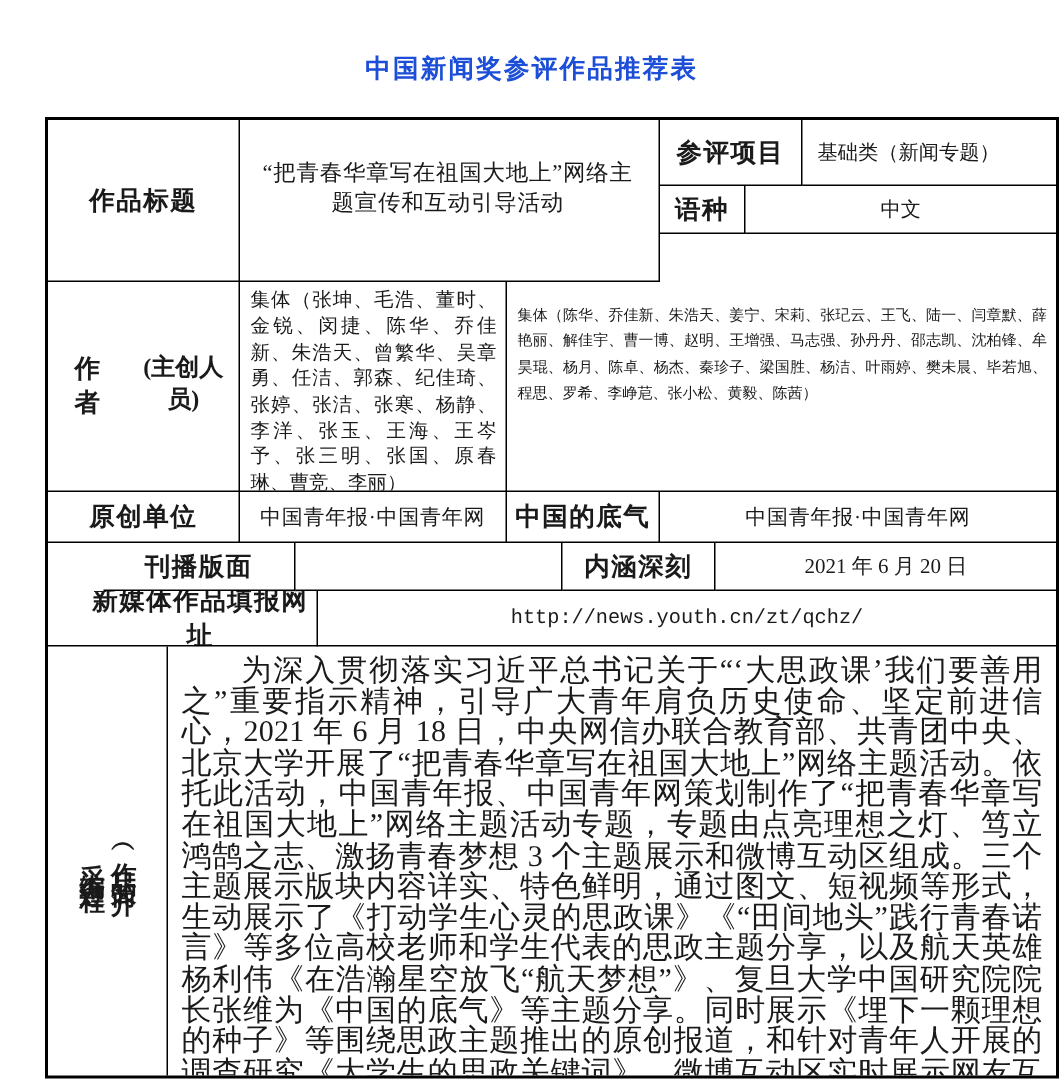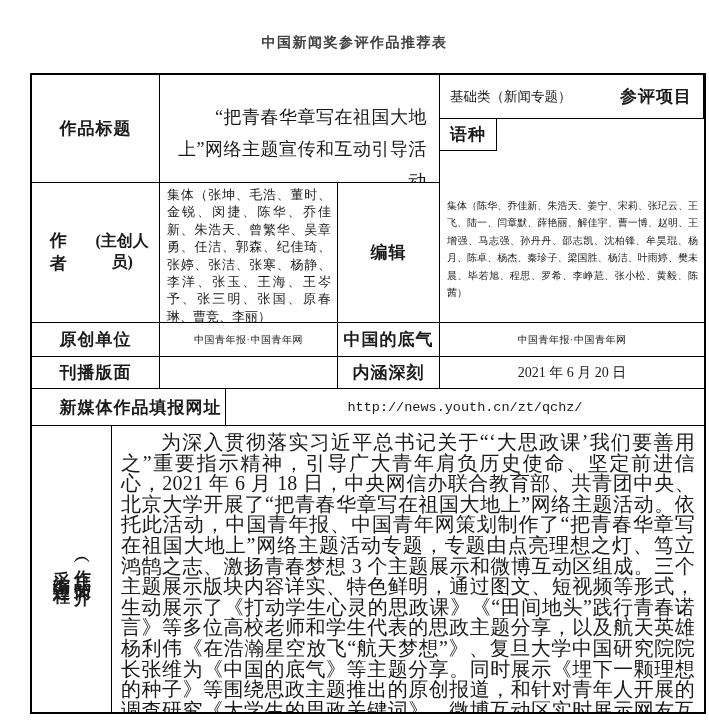--- a/index.html
+++ b/index.html
@@ -3,22 +3,22 @@
 <meta charset="utf-8">
 <style>
   html,body{margin:0;padding:0;background:#fff;}
   body{
     width:709px;height:727px;overflow:hidden;
     color:#1a1a1a;
     font-family:"Liberation Serif","DejaVu Serif",serif;
   }
   .page{padding-top:34px;}
   .doc-title{
-    text-align:center;font-size:14px;font-weight:bold;
-    letter-spacing:1.5px;margin:0 0 21px 0;color:#404040;
+    text-align:center;font-size:17px;font-weight:bold;
+    letter-spacing:1.5px;margin:0 0 21px 0;color:#1d4ed8;
   }
   .form{
     margin-left:30px;width:676px;
     border:2px solid #000;box-sizing:border-box;
     background:#fff;
   }
   .row{display:flex;}
   .cell{
     box-sizing:border-box;
     border-right:1px solid #000;border-bottom:1px solid #000;
@@ -30,40 +30,40 @@
   .lbl{font-weight:bold;font-size:17px;letter-spacing:1px;text-align:center;}
   .lbl .sub{font-size:16px;letter-spacing:0;}
   .lbl-stack{display:flex;flex-direction:row;line-height:1.35;}
   
   .w105{width:128px;flex:none;}
   .w280{width:280px;flex:none;}
   .w95{width:95px;flex:none;}
   .w57{width:57px;flex:none;}
   .w178{width:178px;flex:none;}
   .w102{width:102px;flex:none;}
-  .w180{width:194px;flex:none;padding-left:24px;}
+  .w180{width:180px;flex:none;padding-left:24px;}
   .w80{width:80px;flex:none;}
   .grow{flex:1 1 auto;min-width:0;}
   
   .hA{height:108px;}
   .hA1{height:44px;}
   .hA2{height:32px;}
   .hA3{height:32px;}
   .hB{height:140px;}
   .hC{height:34px;}
-  .hD{height:32px;}
+  .hD{height:32px;padding-left:37px;}
   .hE{height:37px;}
   .hF{height:286px;}
   .col{display:flex;flex-direction:column;flex:1 1 auto;min-width:0;}
   
   .val{font-size:13.5px;}
-  .val-sm{font-size:10px;letter-spacing:0.5px;}
+  .val-sm{font-size:14px;letter-spacing:0.5px;}
   .work-title-val{
     display:block;padding:26px 12px 0 10px;
-    font-size:18px;line-height:32px;text-align:right;
+    font-size:15px;line-height:20px;text-align:center;
     letter-spacing:0.5px;
   }
   .left-pad{justify-content:flex-start;padding-left:10px;}
   .namelist{
     display:block;padding:3px 6px 0 7px;
     font-size:13px;line-height:17.4px;
     text-align:justify;text-justify:inter-ideograph;
   }
   .namelist.editor{font-size:10px;padding-top:14px;}
   .url-val{font-family:"Liberation Mono","DejaVu Sans Mono",monospace;font-size:13.5px;}
@@ -94,38 +94,38 @@
 
   <div class="doc-title">中国新闻奖参评作品推荐表</div>
 
   <div class="form">
 
     <div class="row hA">
       <div class="cell w105 lbl">作品标题</div>
       <div class="cell w280 work-title-val">“把青春华章写在祖国大地上”网络主题宣传和互动引导活动</div>
       <div class="col">
         <div class="row hA1">
+          <div class="cell w95 lbl">参评项目</div>
           <div class="cell grow no-r val left-pad">基础类（新闻专题）</div>
-          <div class="cell w95 lbl">参评项目</div>
         </div>
         <div class="row hA3">
           <div class="cell w57 lbl">语种</div>
+          <div class="cell grow no-r val">中文</div>
         </div>
       </div>
     </div>
 
     <div class="row hB">
       <div class="cell w105 lbl">
         <div class="lbl-stack">
           <span>作　者</span>
           <span class="sub">(主创人员)</span>
         </div>
       </div>
       <div class="cell w178 namelist">集体（张坤、毛浩、董时、金锐、闵捷、陈华、乔佳新、朱浩天、曾繁华、吴章勇、任洁、郭森、纪佳琦、张婷、张洁、张寒、杨静、李洋、张玉、王海、王岑予、张三明、张国、原春琳、曹竞、李丽）</div>
-      <div class="cell w102 lbl">编辑</div>
       <div class="cell grow no-r namelist editor">集体（陈华、乔佳新、朱浩天、姜宁、宋莉、张玘云、王飞、陆一、闫章默、薛艳丽、解佳宇、曹一博、赵明、王增强、马志强、孙丹丹、邵志凯、沈柏锋、牟昊琨、杨月、陈卓、杨杰、秦珍子、梁国胜、杨洁、叶雨婷、樊未晨、毕若旭、程思、罗希、李峥苨、张小松、黄毅、陈茜）</div>
     </div>
 
     <div class="row hC">
       <div class="cell w105 lbl">原创单位</div>
       <div class="cell w178 val-sm">中国青年报·中国青年网</div>
       <div class="cell w102 lbl">中国的底气</div>
       <div class="cell grow no-r val-sm">中国青年报·中国青年网</div>
     </div>
 

